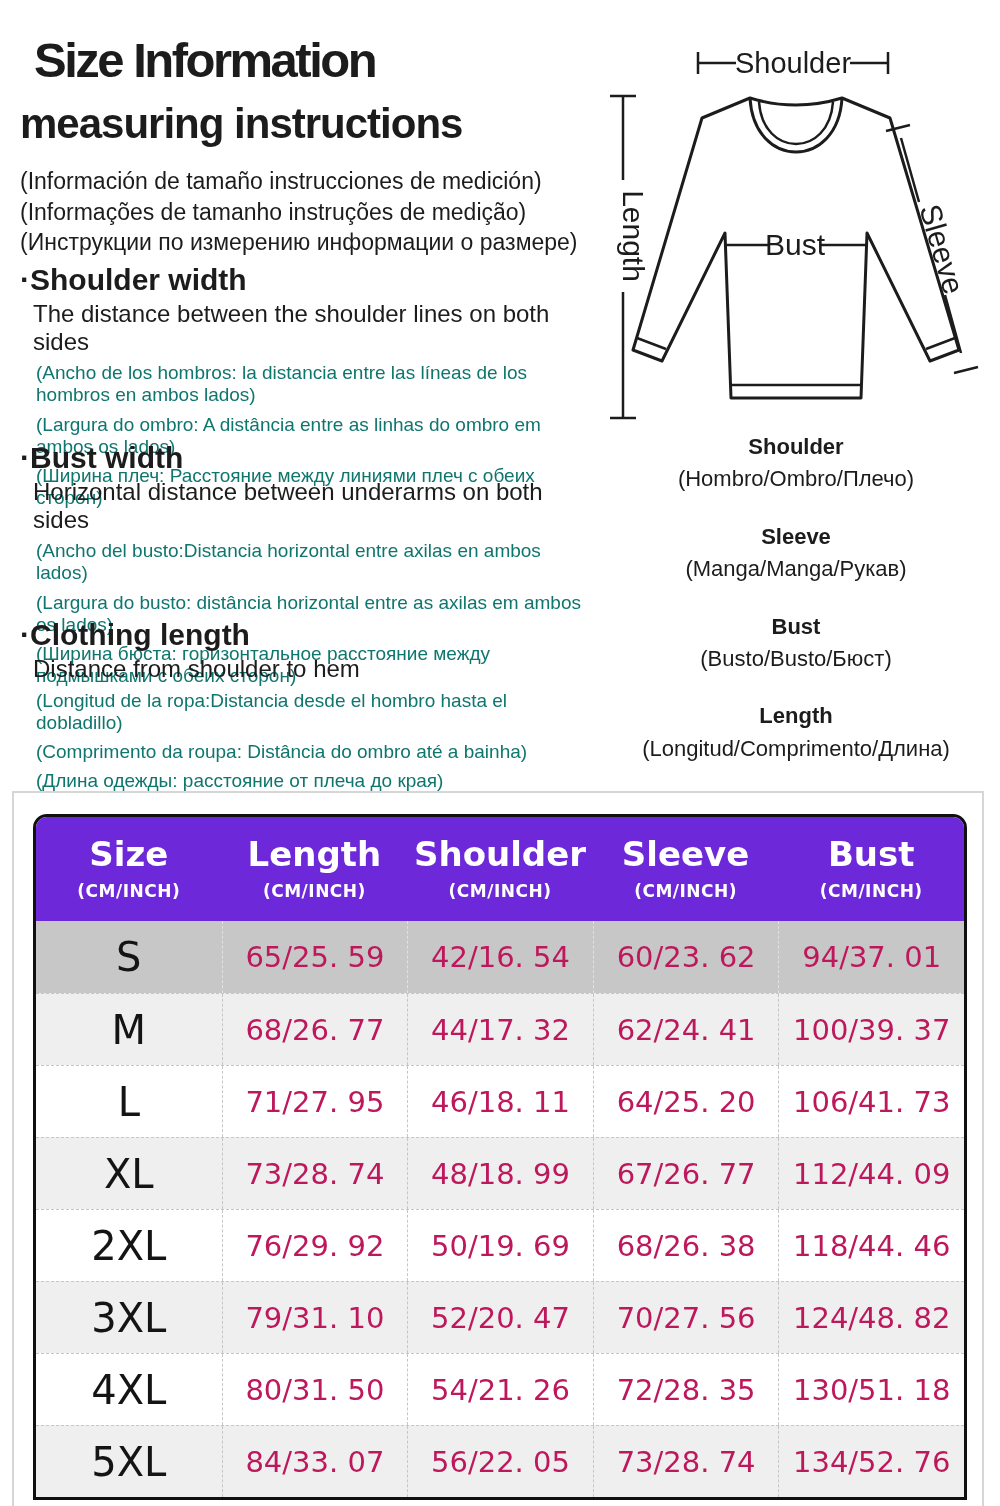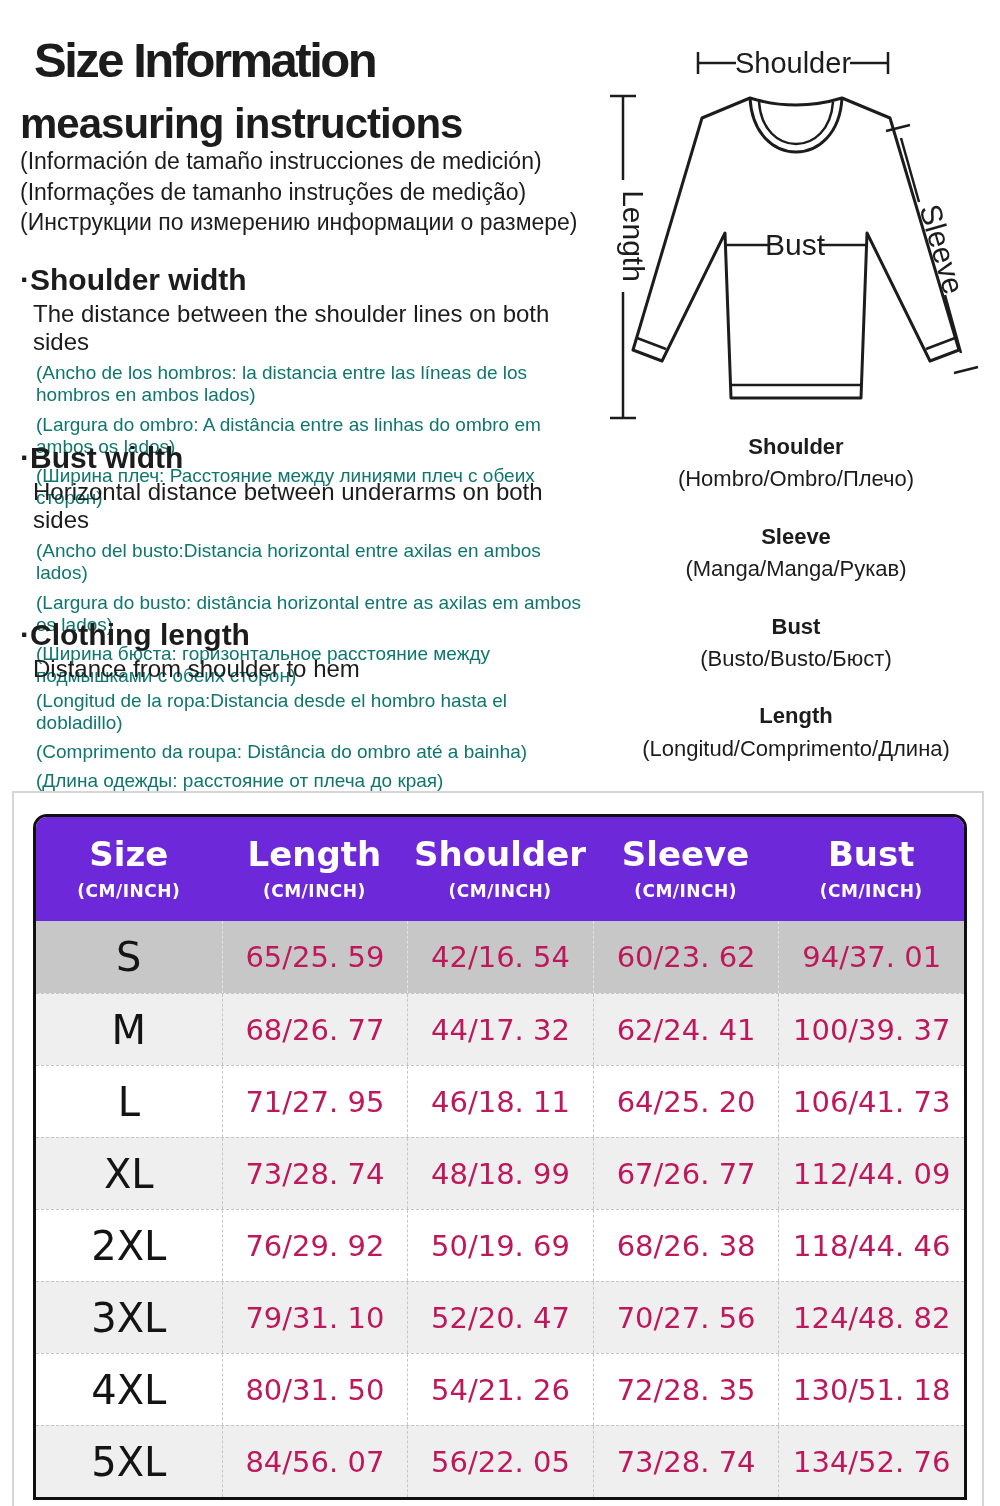--- a/index.html
+++ b/index.html
@@ -10,21 +10,21 @@
     color: #1c1c1c;
     font-family: "Liberation Sans", sans-serif;
     position: relative;
     overflow: hidden;
   }
 
   
   .title-block { position: absolute; top: 20px; left: 20px; width: 580px; }
   .title { font-size: 49px; font-weight: 700; letter-spacing: -2.5px; line-height: 1.08; margin: 14px; }
   .subtitle { font-size: 42px; font-weight: 700; letter-spacing: -1px; line-height: 1.08; margin: 3px 0 0 0; }
-  .trans-lines { margin-top: 0; }
+  .trans-lines { margin-top: 20px; }
   .trans { font-size: 23px; line-height: 1.32; }
 
   
   .section { position: absolute; left: 20px; width: 580px; }
   .sec-shoulder { top: 263px; }
   .sec-bust { top: 441px; }
   .sec-length { top: 618px; }
   .sec-title { font-size: 30px; font-weight: 700; line-height: 1.1; }
   .sec-desc { font-size: 24px; line-height: 1.15; margin: 4px 0 0 13px; }
   .sec-note { font-size: 19px; line-height: 1.17; margin: 7px 0 0 16px; color: #0f766e; width: 552px; }
@@ -223,19 +223,19 @@
     </div>
     <div class="trow">
       <div class="td-size">4XL</div>
       <div class="td-val">80/31. 50</div>
       <div class="td-val">54/21. 26</div>
       <div class="td-val">72/28. 35</div>
       <div class="td-val">130/51. 18</div>
     </div>
     <div class="trow">
       <div class="td-size">5XL</div>
-      <div class="td-val">84/56. 07</div>
+      <div class="td-val">84/33. 07</div>
       <div class="td-val">56/22. 05</div>
       <div class="td-val">73/28. 74</div>
       <div class="td-val">134/52. 76</div>
     </div>
   </div>
 </div>
 
 </body></html>

